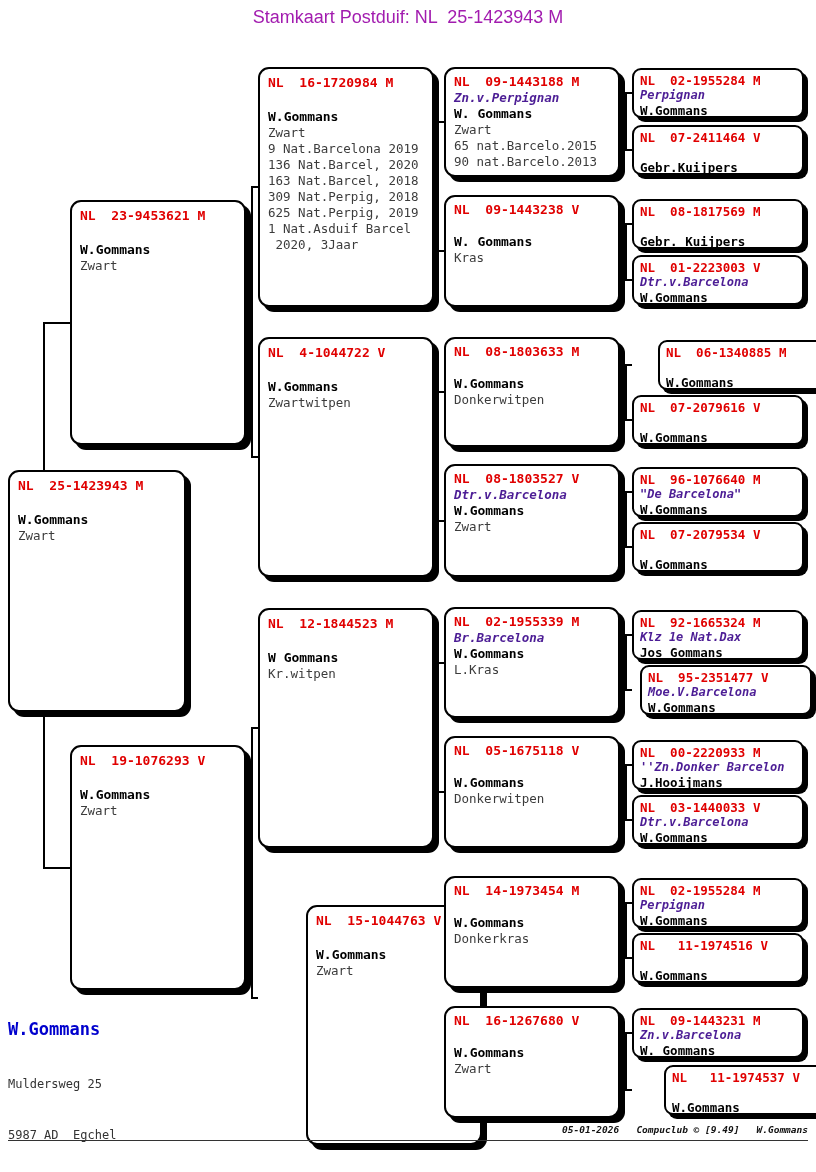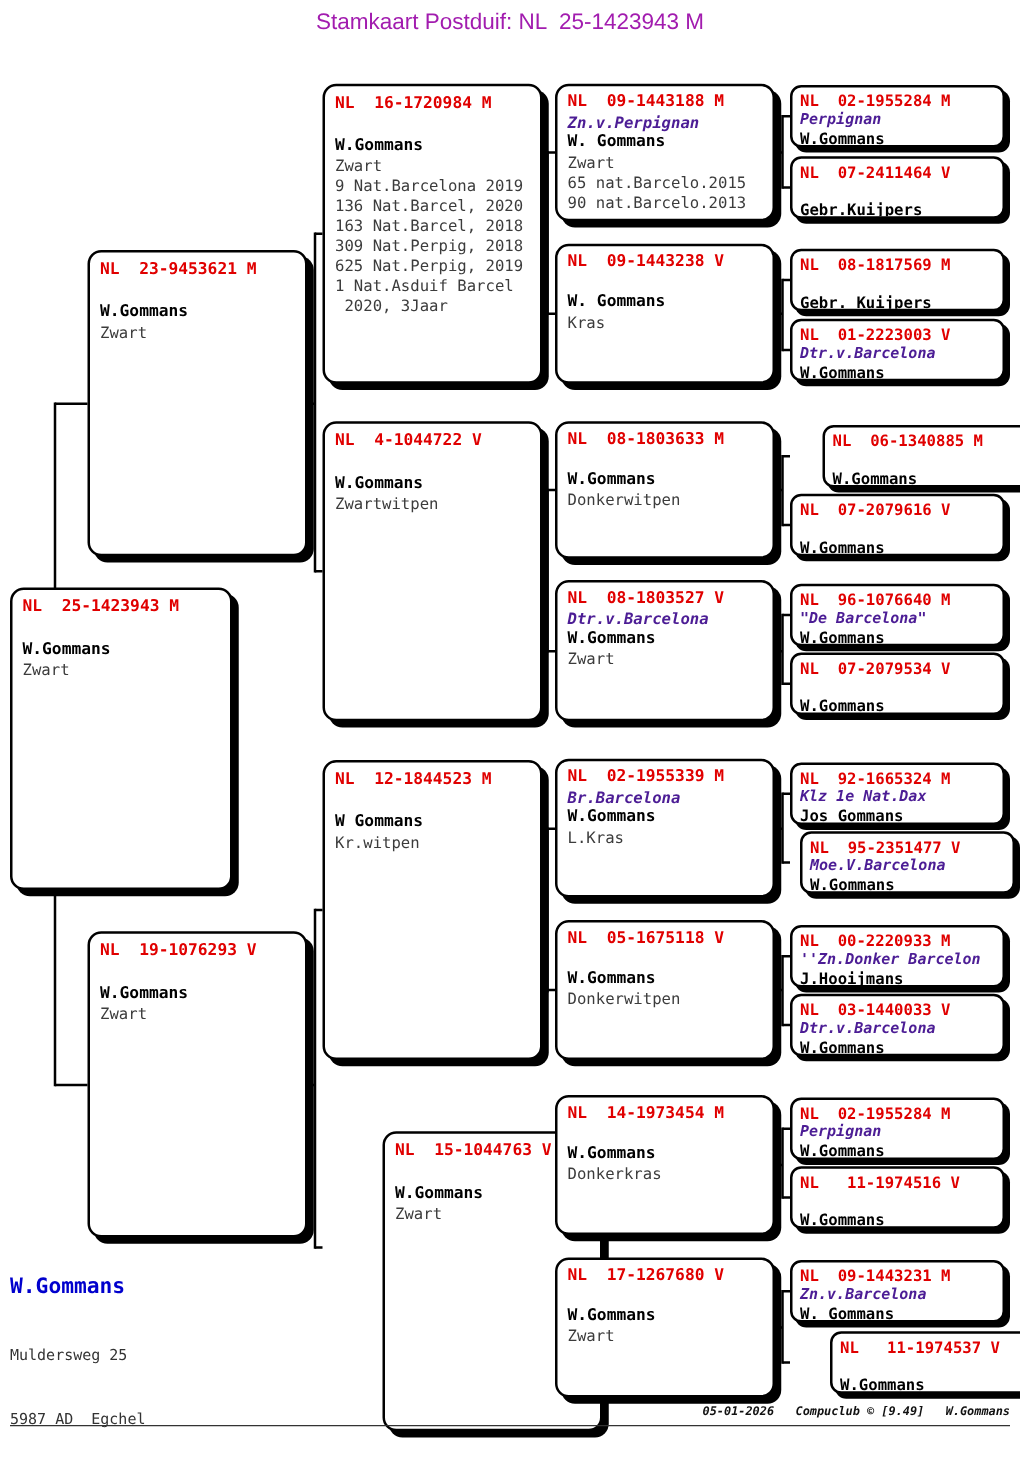--- a/index.html
+++ b/index.html
@@ -183,21 +183,21 @@
         <div class="owner">W.Gommans</div>
         <div class="detail">Donkerwitpen</div>
       </div>
       <div class="box md" style="left: 444px; top: 876px; width: 176px; height: 112px;">
         <div class="ring">NL  14-1973454 M</div>
         <div class="sub"></div>
         <div class="owner">W.Gommans</div>
         <div class="detail">Donkerkras</div>
       </div>
       <div class="box md" style="left: 444px; top: 1006px; width: 176px; height: 112px;">
-        <div class="ring">NL  17-1267680 V</div>
+        <div class="ring">NL  16-1267680 V</div>
         <div class="sub"></div>
         <div class="owner">W.Gommans</div>
         <div class="detail">Zwart</div>
       </div>
       <div class="box sm" style="left: 632px; top: 68px; width: 172px; height: 50px;">
         <div class="ring">NL  02-1955284 M</div>
         <div class="sub">Perpignan</div>
         <div class="owner">W.Gommans</div>
       </div>
       <div class="box sm" style="left: 632px; top: 125px; width: 172px; height: 50px;">

